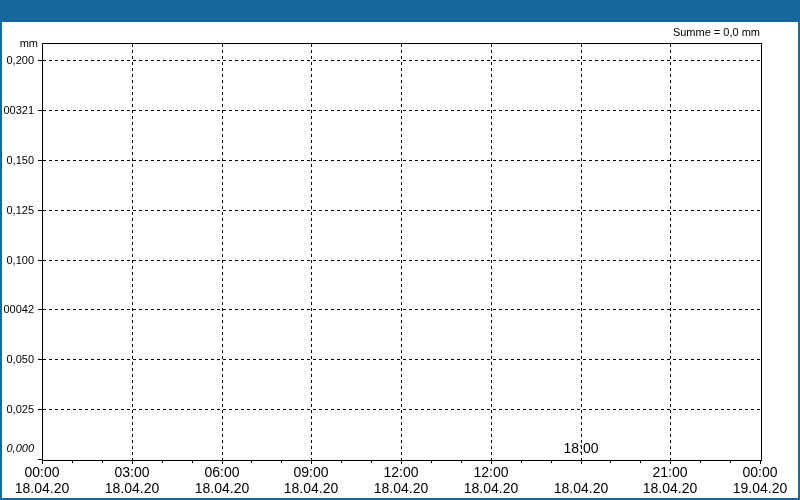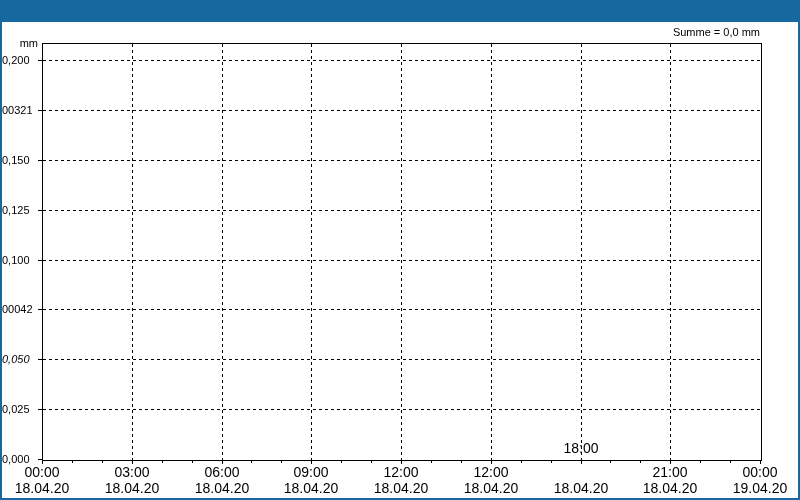--- a/index.html
+++ b/index.html
@@ -40,21 +40,21 @@
     position: absolute; left:0; width:718px; height:1px;
     background: repeating-linear-gradient(to right, #000 0 3px, transparent 3px 6px);
   }
   .vgrid {
     position: absolute; top:0; width:1px; height:416px;
     background: repeating-linear-gradient(to bottom, #000 0 3px, transparent 3px 6px);
   }
   .ytick { position:absolute; width:4px; height:1px; background:#000; }
   .xtick { position:absolute; width:1px; background:#000; }
   .ylab {
-    position:absolute; left:0; width:20px; height:12px;
+    position:absolute; left:0; width:32px; height:12px;
     font-size:11px; line-height:12px; text-align:right; white-space:nowrap;
   }
   .xlab {
     position:absolute; width:60px; height:12px;
     font-size:14px; line-height:12px; text-align:center; white-space:nowrap;
   }
 </style>
 </head>
 <body>
 
@@ -73,25 +73,25 @@
         <div class="hgrid" style="top: 16px;"></div>
         <div class="vgrid" style="left: 89px;"></div>
         <div class="vgrid" style="left: 179px;"></div>
         <div class="vgrid" style="left: 268px;"></div>
         <div class="vgrid" style="left: 358px;"></div>
         <div class="vgrid" style="left: 448px;"></div>
         <div class="vgrid" style="left: 538px;"></div>
         <div class="vgrid" style="left: 627px;"></div>
       </div>
   <div class="ytick" style="left: 36px; top: 437px;"></div>
-      <div class="ylab" style="top: 431px;">0,000</div>
+      <div class="ylab" style="top: 420px; font-style: italic;">0,000</div>
       <div class="ytick" style="left: 36px; top: 387px;"></div>
       <div class="ylab" style="top: 381px;">0,025</div>
       <div class="ytick" style="left: 36px; top: 337px;"></div>
-      <div class="ylab" style="top: 331px; font-style: italic;">0,050</div>
+      <div class="ylab" style="top: 331px;">0,050</div>
       <div class="ytick" style="left: 36px; top: 287px;"></div>
       <div class="ylab" style="top: 281px;">00042</div>
       <div class="ytick" style="left: 36px; top: 238px;"></div>
       <div class="ylab" style="top: 232px;">0,100</div>
       <div class="ytick" style="left: 36px; top: 188px;"></div>
       <div class="ylab" style="top: 182px;">0,125</div>
       <div class="ytick" style="left: 36px; top: 138px;"></div>
       <div class="ylab" style="top: 132px;">0,150</div>
       <div class="ytick" style="left: 36px; top: 88px;"></div>
       <div class="ylab" style="top: 82px;">00321</div>

